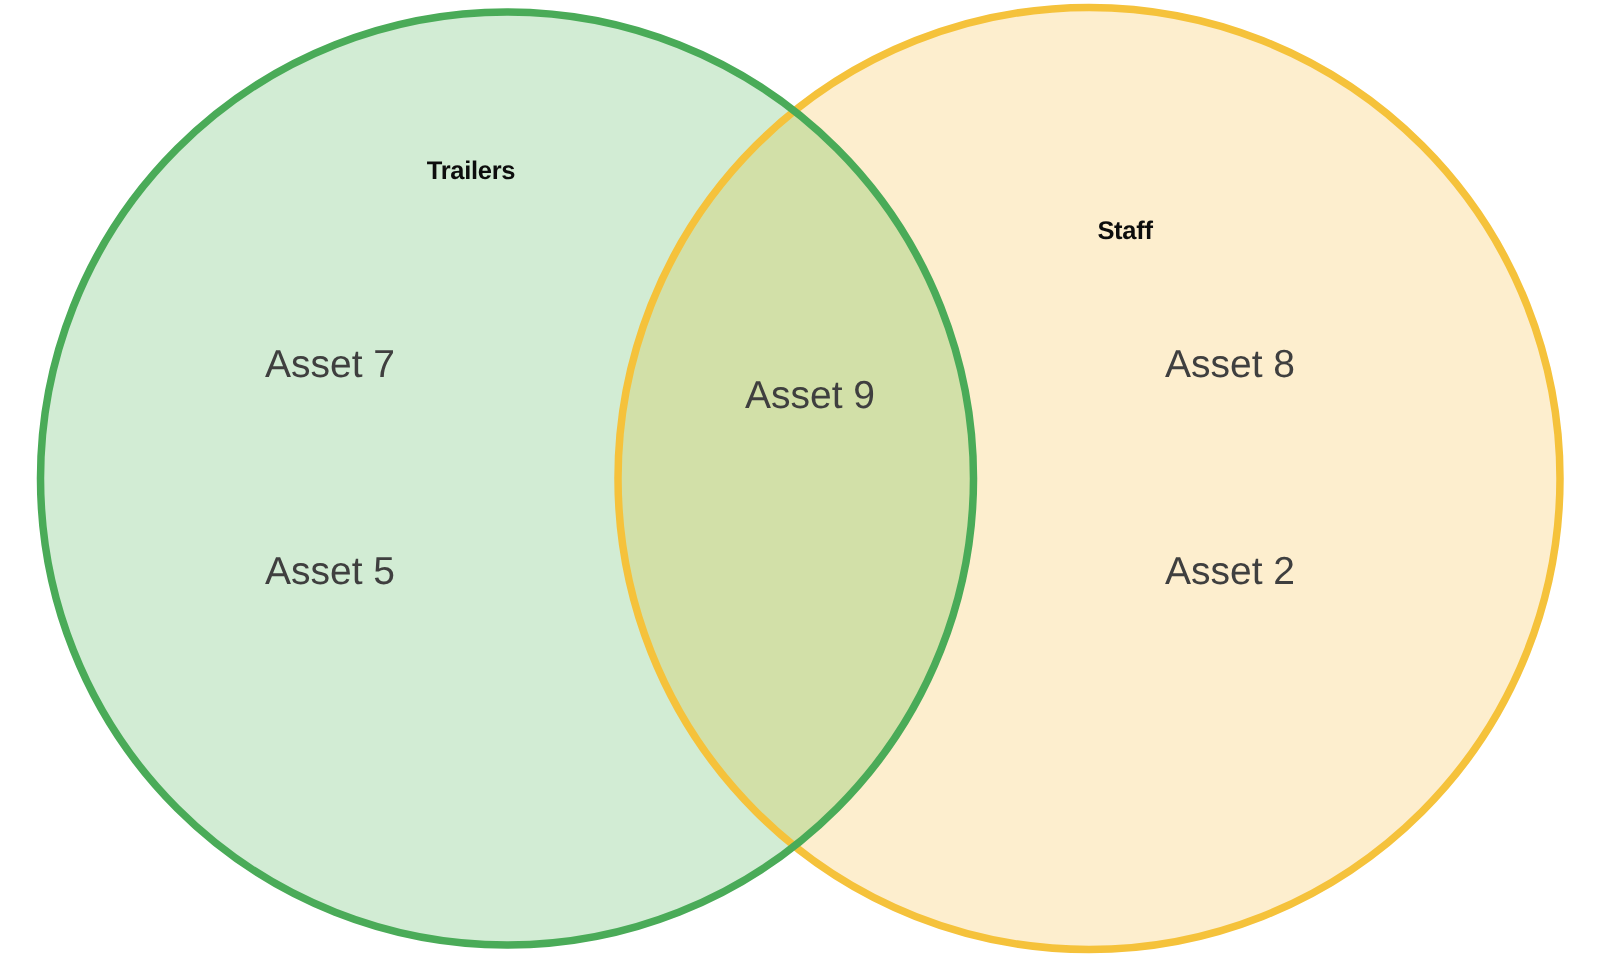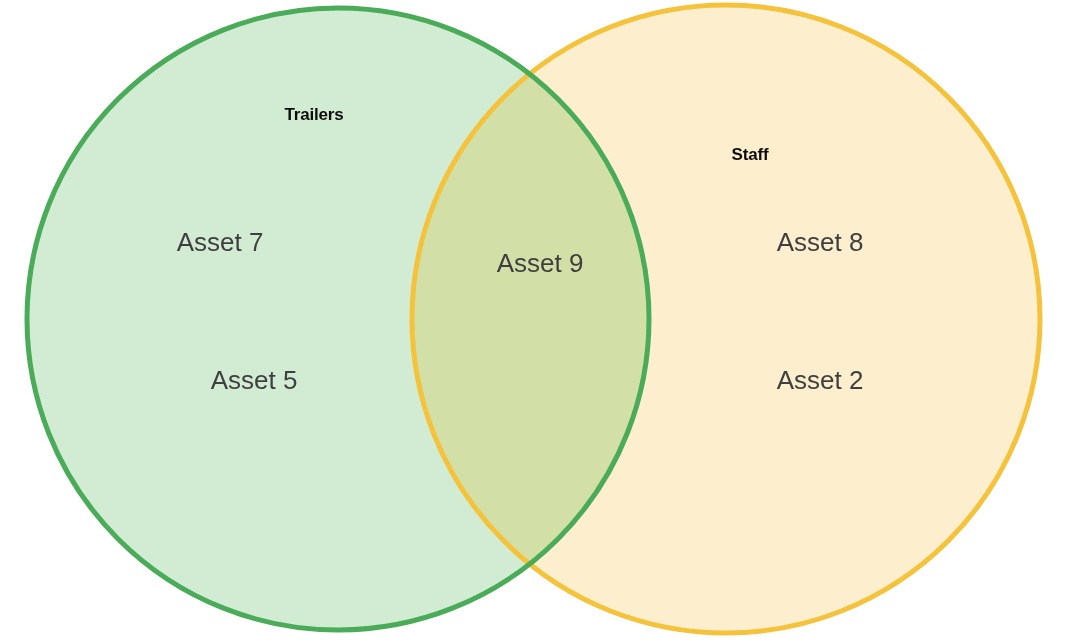--- a/index.html
+++ b/index.html
@@ -75,21 +75,21 @@
 
     <circle id="stroke-left" cx="338" cy="319" r="311" fill="none" stroke="#4aab58" stroke-width="5"></circle>
   </svg>
 
   <div class="set-title" id="title-trailers" style="left: 314px; top: 114px;">Trailers</div>
 
   <div class="set-title" id="title-staff" style="left: 750px; top: 114px; margin-top: 40px;">Staff</div>
 
   <div class="item-label" id="item-left-0" style="left: 220px; top: 242px;">Asset 7</div>
 
-  <div class="item-label" id="item-left-1" style="left: 220px; top: 380px; margin-left: 34px;">Asset 5</div>
+  <div class="item-label" id="item-left-1" style="left: 220px; top: 380px;">Asset 5</div>
 
   <div class="item-label" id="item-mid-0" style="left: 540px; top: 263px;">Asset 9</div>
 
   <div class="item-label" id="item-right-0" style="left: 820px; top: 242px;">Asset 8</div>
 
   <div class="item-label" id="item-right-1" style="left: 820px; top: 380px;">Asset 2</div>
 
 </div>
 
 </body></html>

